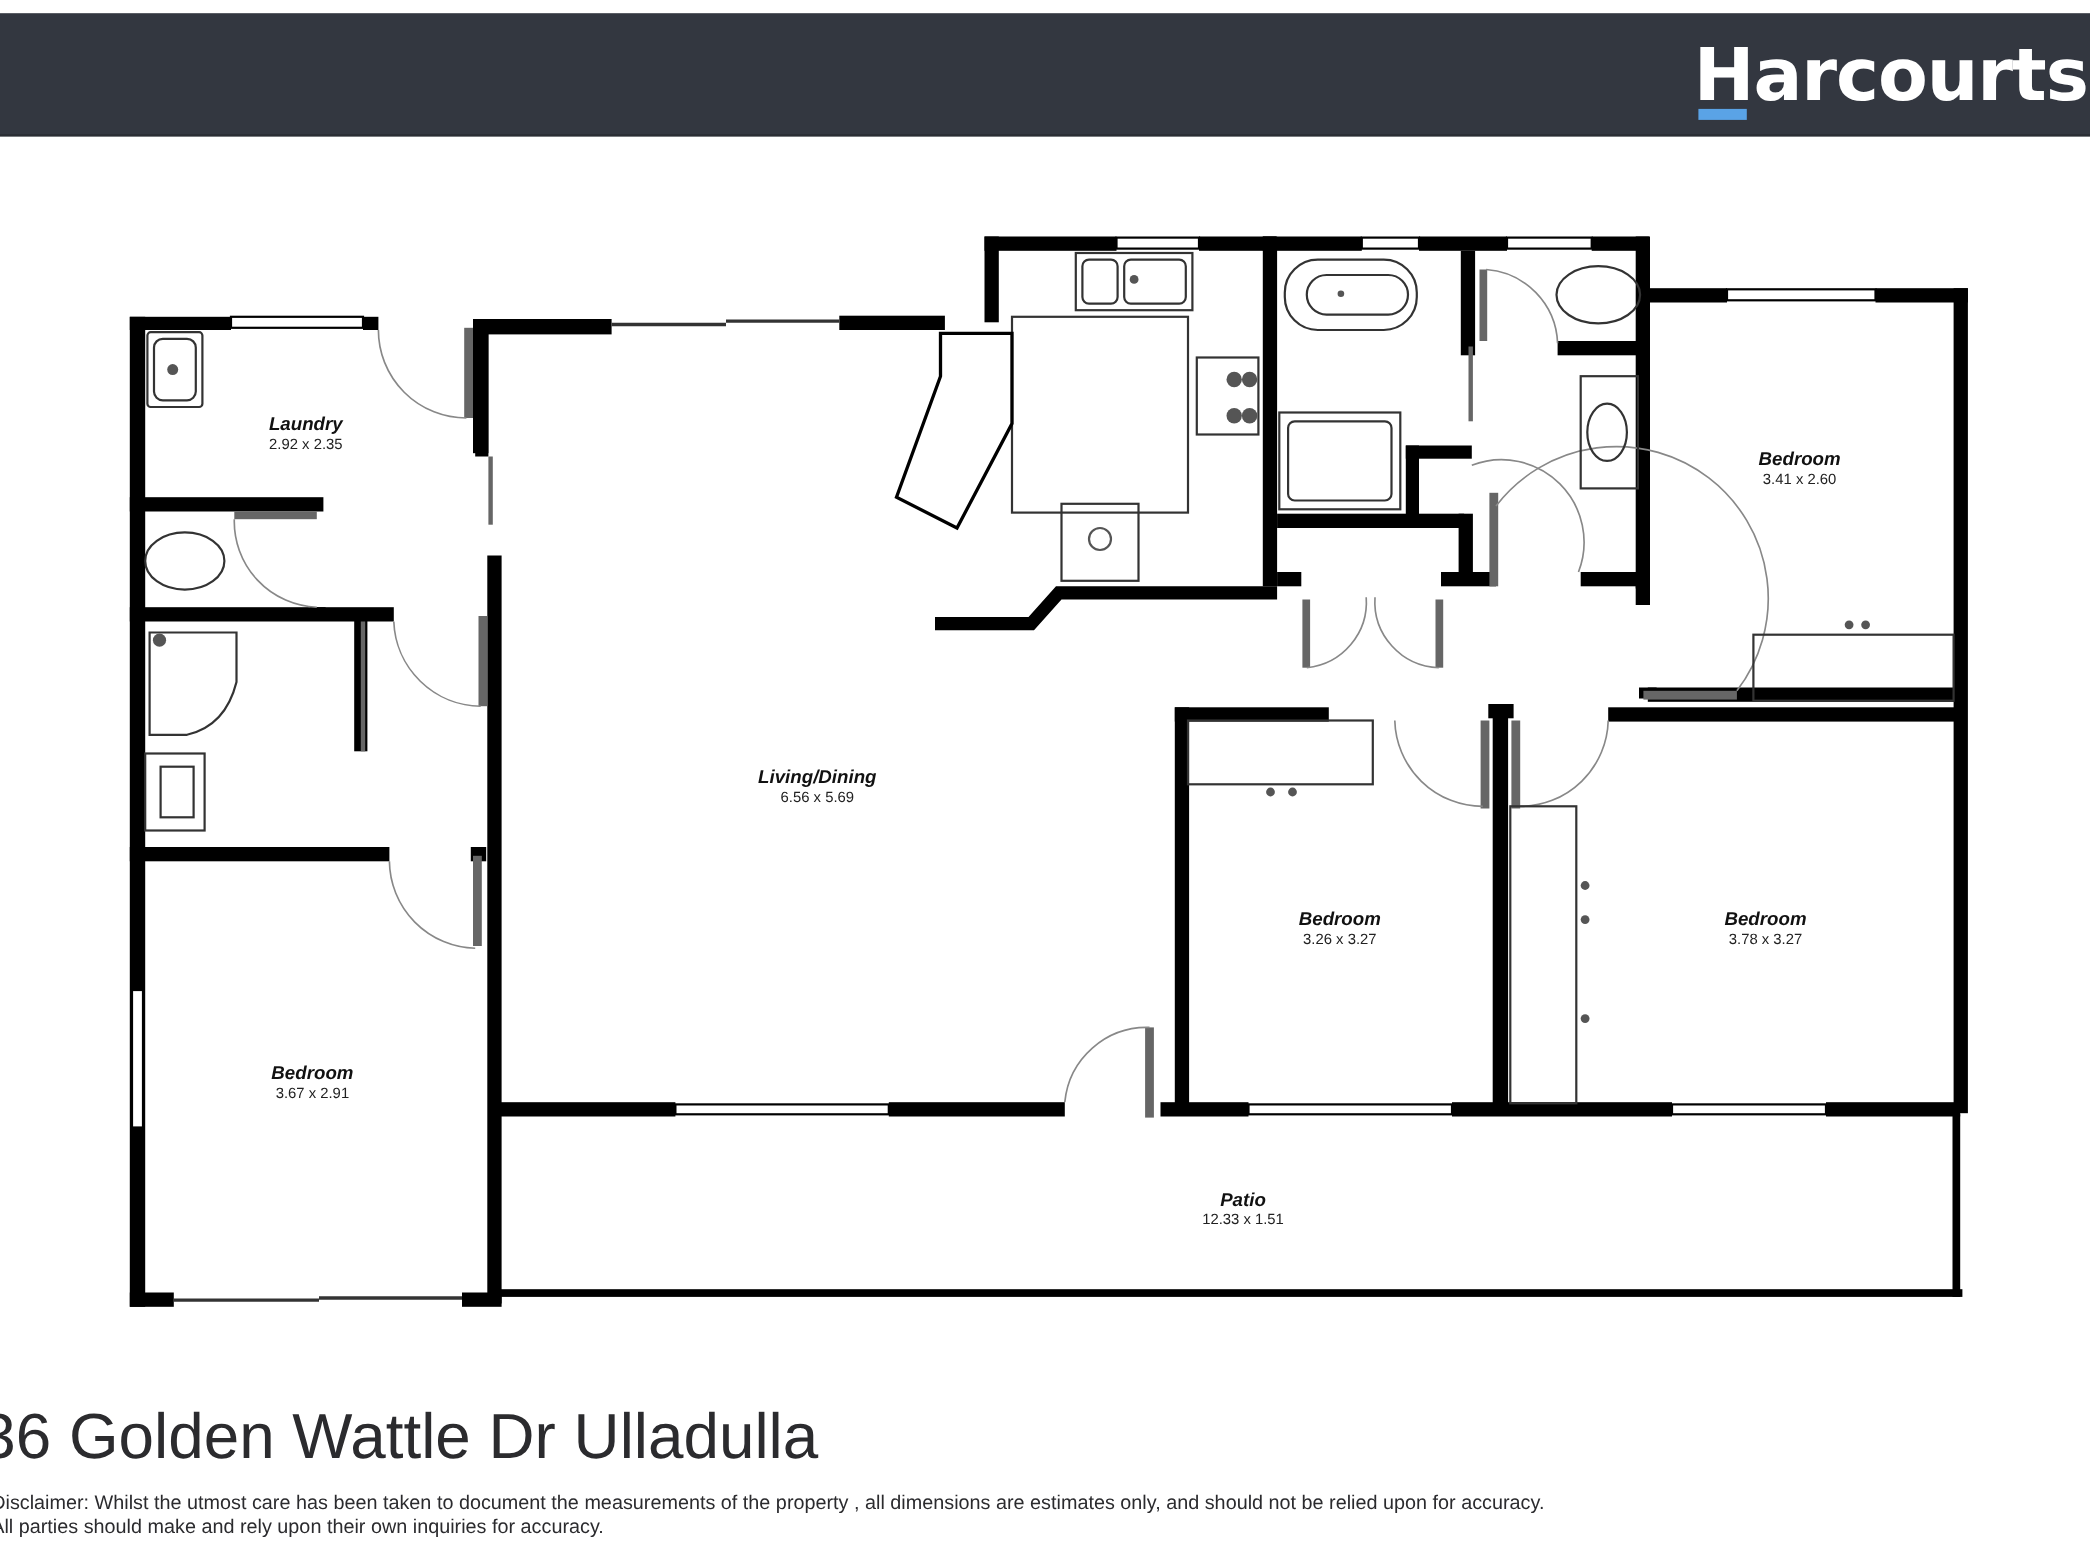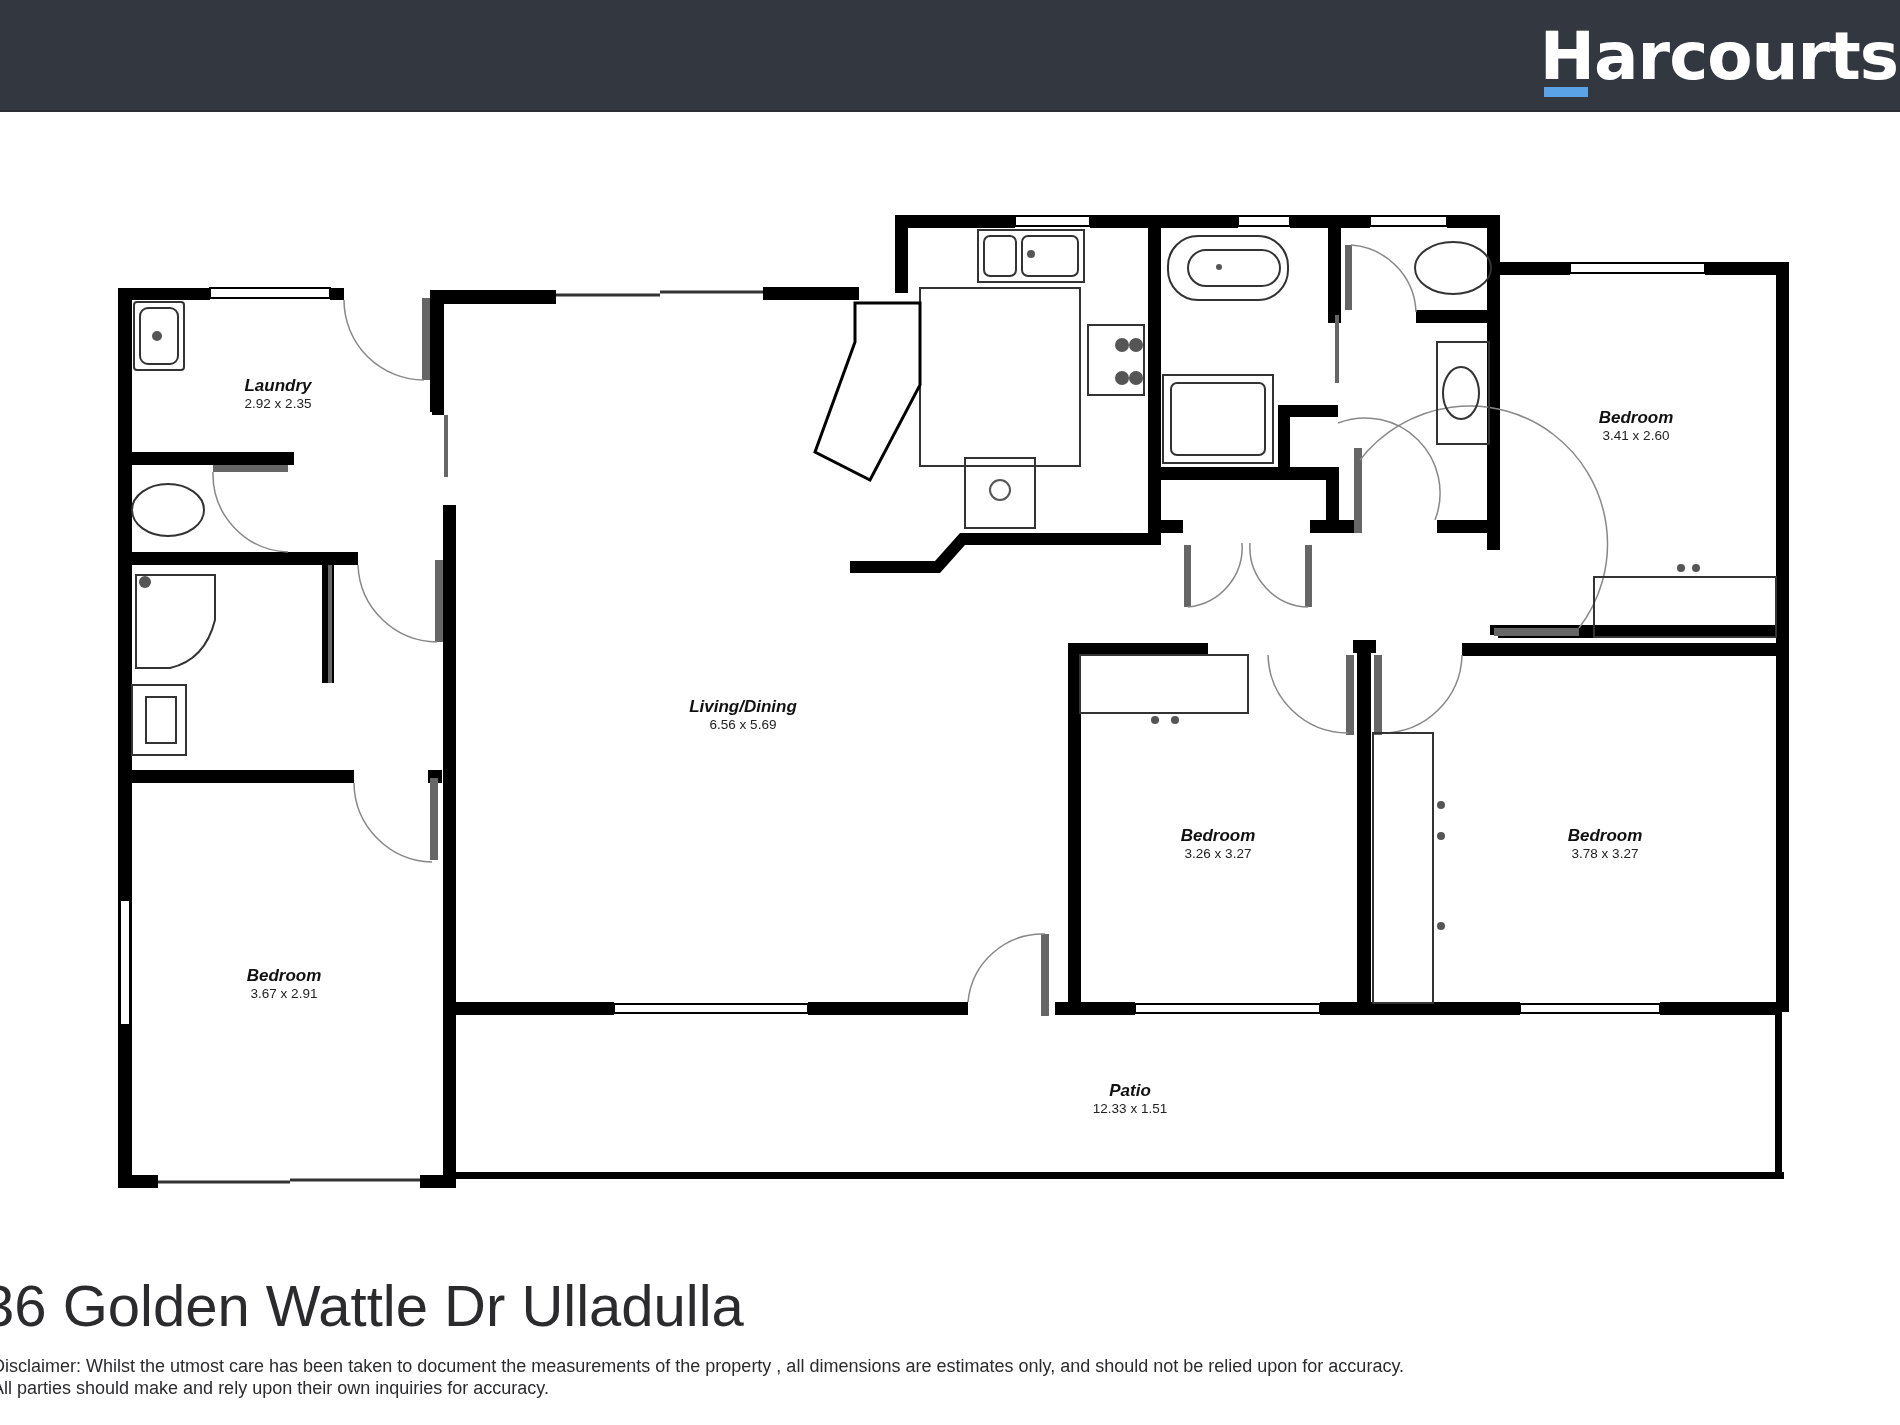--- a/index.html
+++ b/index.html
@@ -1,17 +1,17 @@
 <!DOCTYPE html>
 <html><head>
 <meta charset="utf-8">
 <style>
   html, body { margin: 0; padding: 0; background: #ffffff; }
   body { width: 1900px; height: 1425px; position: relative; overflow: hidden; font-family: "Liberation Sans", sans-serif; }
-  .header { position: absolute; left: 0; top: 0; width: 1900px; height: 110px; background: #333740; border-bottom: 2px solid #2a2d33; }
+  .header { position: absolute; left: 0; top: 12px; width: 1900px; height: 110px; background: #333740; border-bottom: 2px solid #2a2d33; }
   .logo { position: absolute; right: 2px; top: 12px; height: 90px; }
   .logo-text { font-family: "DejaVu Sans", sans-serif; font-weight: bold; font-size: 66px; color: #ffffff; letter-spacing: -1px; line-height: 90px; display: block; }
   .logo-bar { position: absolute; left: 4px; top: 75px; width: 44px; height: 10px; background: #5aa3e6; }
   .plan { position: absolute; left: 0; top: 110px; width: 1736px; height: 1110px; }
   .plan svg { display: block; }
   .room-label { font-family: "Liberation Sans", sans-serif; font-style: italic; font-weight: bold; font-size: 17px; fill: #111; }
   .room-dim { font-family: "Liberation Sans", sans-serif; font-size: 13.5px; fill: #222; }
   .address { position: absolute; left: -18px; top: 1272px; font-family: "Liberation Sans", sans-serif; font-size: 58px; color: #2b2b2e; letter-spacing: 0px; white-space: nowrap; }
   .disclaimer { position: absolute; left: -8px; top: 1355px; width: 1500px; font-family: "Liberation Sans", sans-serif; font-size: 18px; line-height: 22px; color: #2b2b2e; }
   .disclaimer span { display: block; white-space: nowrap; }

